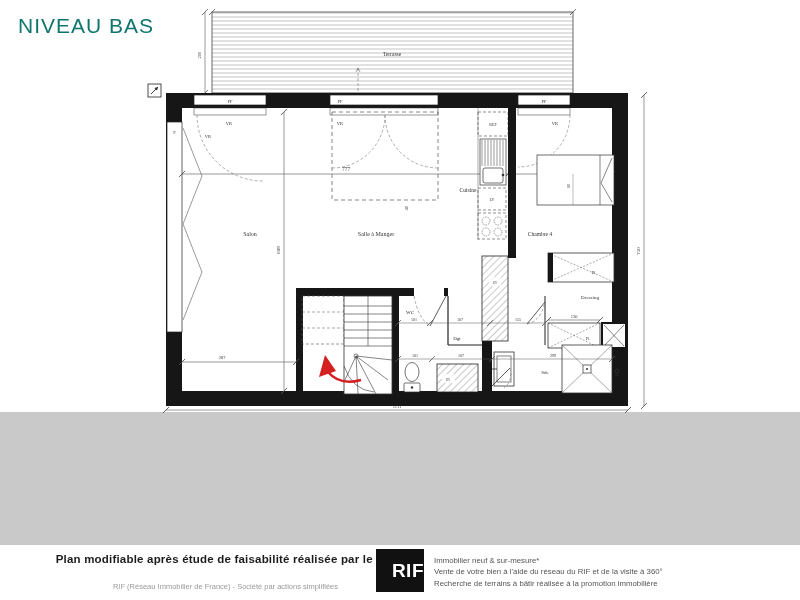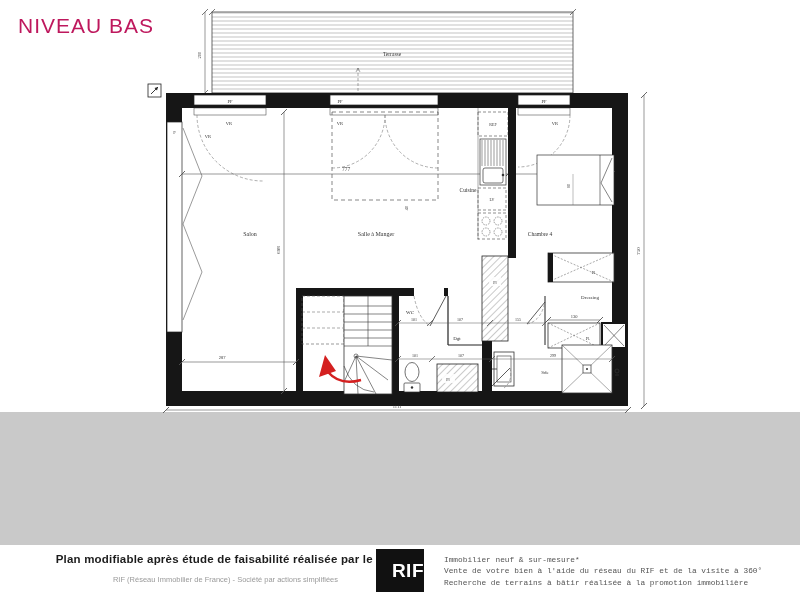--- a/index.html
+++ b/index.html
@@ -1,30 +1,30 @@
 <!DOCTYPE html>
 <html><head>
 <meta charset="utf-8">
 <style>
   html,body{margin:0;padding:0;}
   body{width:800px;height:600px;position:relative;background:#ffffff;overflow:hidden;
        font-family:"Liberation Sans",sans-serif;}
   .page-title{position:absolute;left:18px;top:14px;font-size:21px;letter-spacing:1px;
-       color:#be185d;font-weight:500;}
+       color:#0f766e;font-weight:500;}
   .gray-band{position:absolute;left:0;top:412px;width:800px;height:133px;background:#c9c9c9;}
   .plan-svg{position:absolute;left:0;top:0;}
   .footer{position:absolute;left:0;top:545px;width:800px;height:55px;background:#ffffff;}
   .footer-left{position:absolute;left:38px;top:8px;width:375px;text-align:center;}
   .footer-bold{font-size:11.5px;font-weight:bold;color:#1c1c1c;letter-spacing:0.2px;}
-  .footer-small{font-size:7.5px;color:#9a9a9a;margin-top:10px;line-height:1.25;}
+  .footer-small{font-size:7.5px;color:#9a9a9a;margin-top:17px;line-height:1.25;}
   .rif-logo{position:absolute;left:376px;top:4px;width:48px;height:43px;background:#111111;
        display:flex;align-items:center;justify-content:flex-end;}
   .rif-logo span{color:#ffffff;font-weight:bold;font-size:19px;letter-spacing:0.5px;}
-  .footer-right{position:absolute;left:444px;top:10px;width:330px;font-size:7.8px;
-       color:#555555;line-height:1.45;font-family:Liberation Mono, monospace;}
+  .footer-right{position:absolute;left:434px;top:10px;width:330px;font-size:7.8px;
+       color:#555555;line-height:1.45;}
   svg text{font-family:"Liberation Serif",serif;fill:#333333;}
 </style>
 </head>
 <body>
 
 <div class="page-title">NIVEAU BAS</div>
 
 <div class="gray-band"></div>
 
 <svg class="plan-svg" width="800" height="545" viewBox="0 0 800 545">

